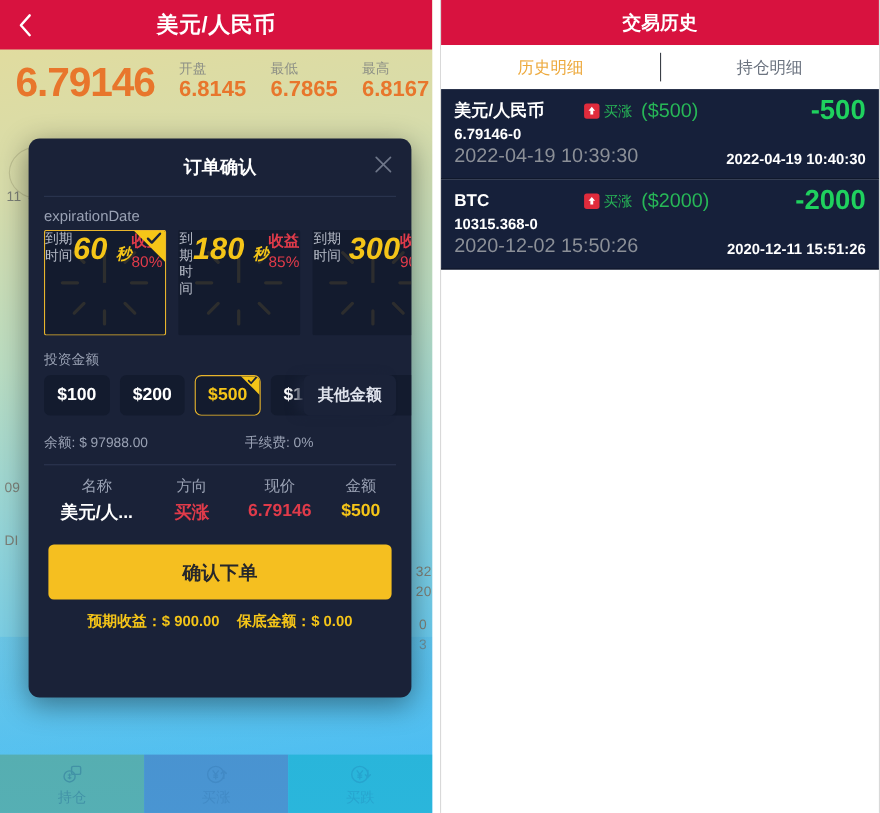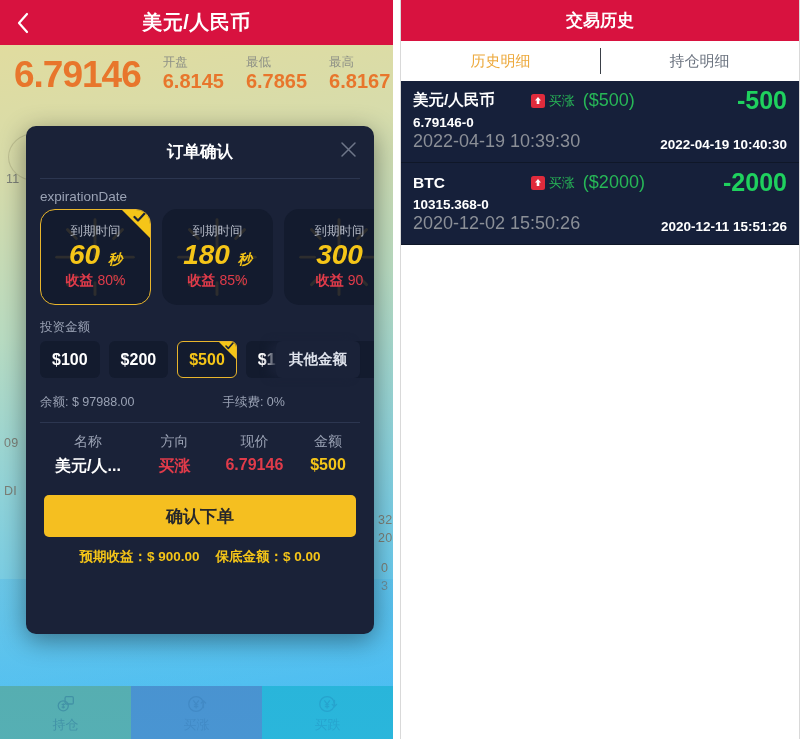--- a/index.html
+++ b/index.html
@@ -94,22 +94,22 @@
 
   .sec-label{ color:#9aa2b4; font-size:13.5px; padding:0 14px 5px 14px; }
   .sec-label.small{ font-size:12.5px; }
 
   
   .exp-strip{
     display:flex; gap:11px; padding:0 0 0 14px; overflow:hidden;
   }
   .exp-card{
     position:relative; flex:0 0 auto; width:111px; height:96px;
-    background:#131b2e; border-radius:15px; border:1.5px solid transparent;
-    display:flex; flex-direction:column; align-items:center; justify-content:center;
+    background:#131b2e; border-radius:2px; border:1.5px solid transparent;
+    display:flex; align-items:flex-start; justify-content:center;
     overflow:hidden; cursor:pointer;
   }
   .exp-card.active{ border-color:#e8b52c; }
   .exp-card .burst{ position:absolute; inset:0; opacity:.30; }
   .exp-top{ color:#b7bcc8; font-size:12.5px; position:relative; z-index:2; line-height:15px;}
   .exp-mid{ position:relative; z-index:2; display:flex; align-items:baseline; gap:8px;font-style:italic; }
   .exp-num{ color:#f5c518; font-size:28px; font-weight:bold; line-height:32px; }
   .exp-unit{ color:#f5c518; font-size:14px; font-weight:bold; }
   .exp-bot{ color:#e03b4a; font-size:14px; position:relative; z-index:2; line-height:19px; font-weight:bold;}
   .exp-bot .pct{ font-weight:normal; }
@@ -155,21 +155,21 @@
   .sum-head div{ color:#9aa2b4; font-size:14px; text-align:center; }
   .sum-vals{ padding-top:5px; }
   .sum-vals div{ font-size:16px; text-align:center; font-weight:bold; }
   .c1{ flex:0 0 30%; } .c2{ flex:0 0 24%; } .c3{ flex:0 0 26%; } .c4{ flex:0 0 20%; }
   .v-name{ color:#ffffff; }
   .v-dir{ color:#e03b4a; }
   .v-price{ color:#e03b4a; }
   .v-amt{ color:#f5c518; }
 
   .confirm-btn{
-    margin:18px 18px 0 18px; height:42px; background:#f5bf20; border-radius:5px;
+    margin:18px 18px 0 18px; height:50px; background:#f5bf20; border-radius:5px;
     display:flex; align-items:center; justify-content:center;
     color:#26272b; font-size:17px; font-weight:bold; cursor:pointer;
   }
   .foot-note{
     margin-top:11px; text-align:center; color:#f5c518; font-size:13.5px; font-weight:bold;
   }
   .foot-note span{ margin:0 6px; }
 
   
   .gap{ width:7px; background:#ffffff; }

